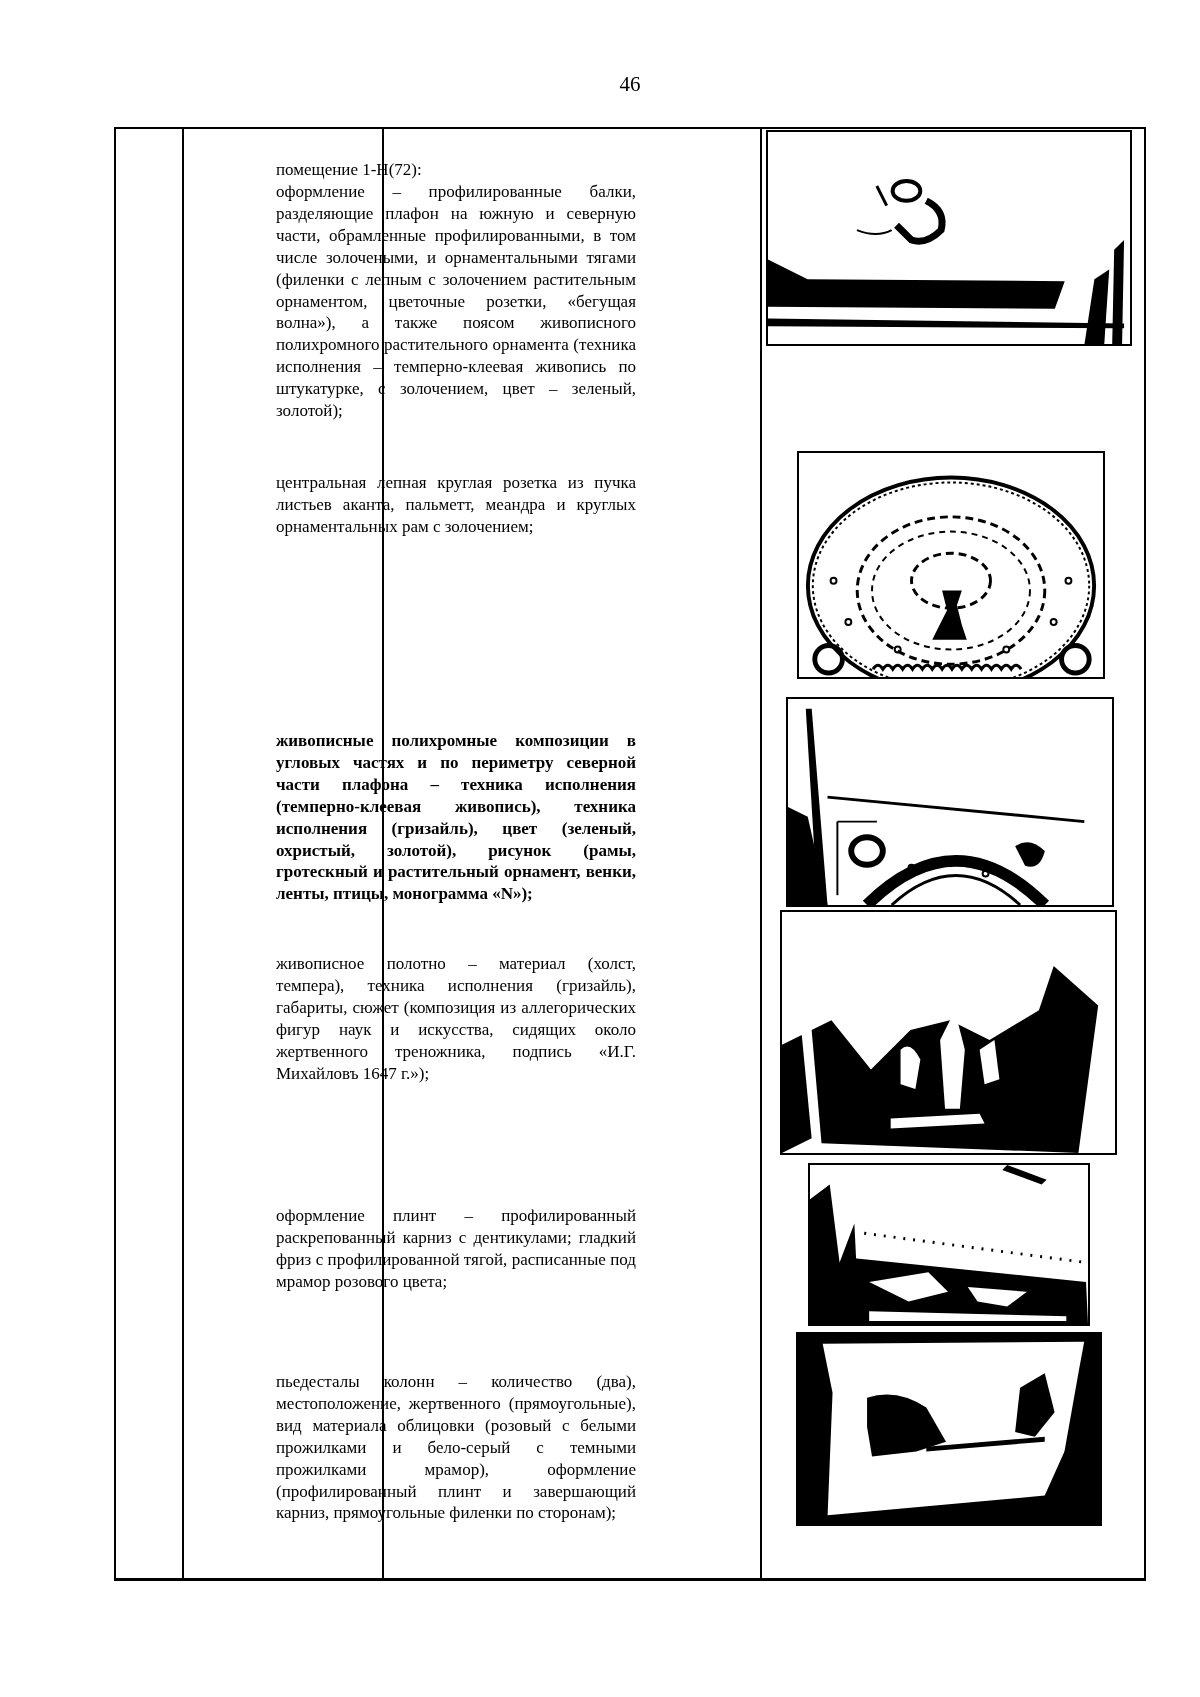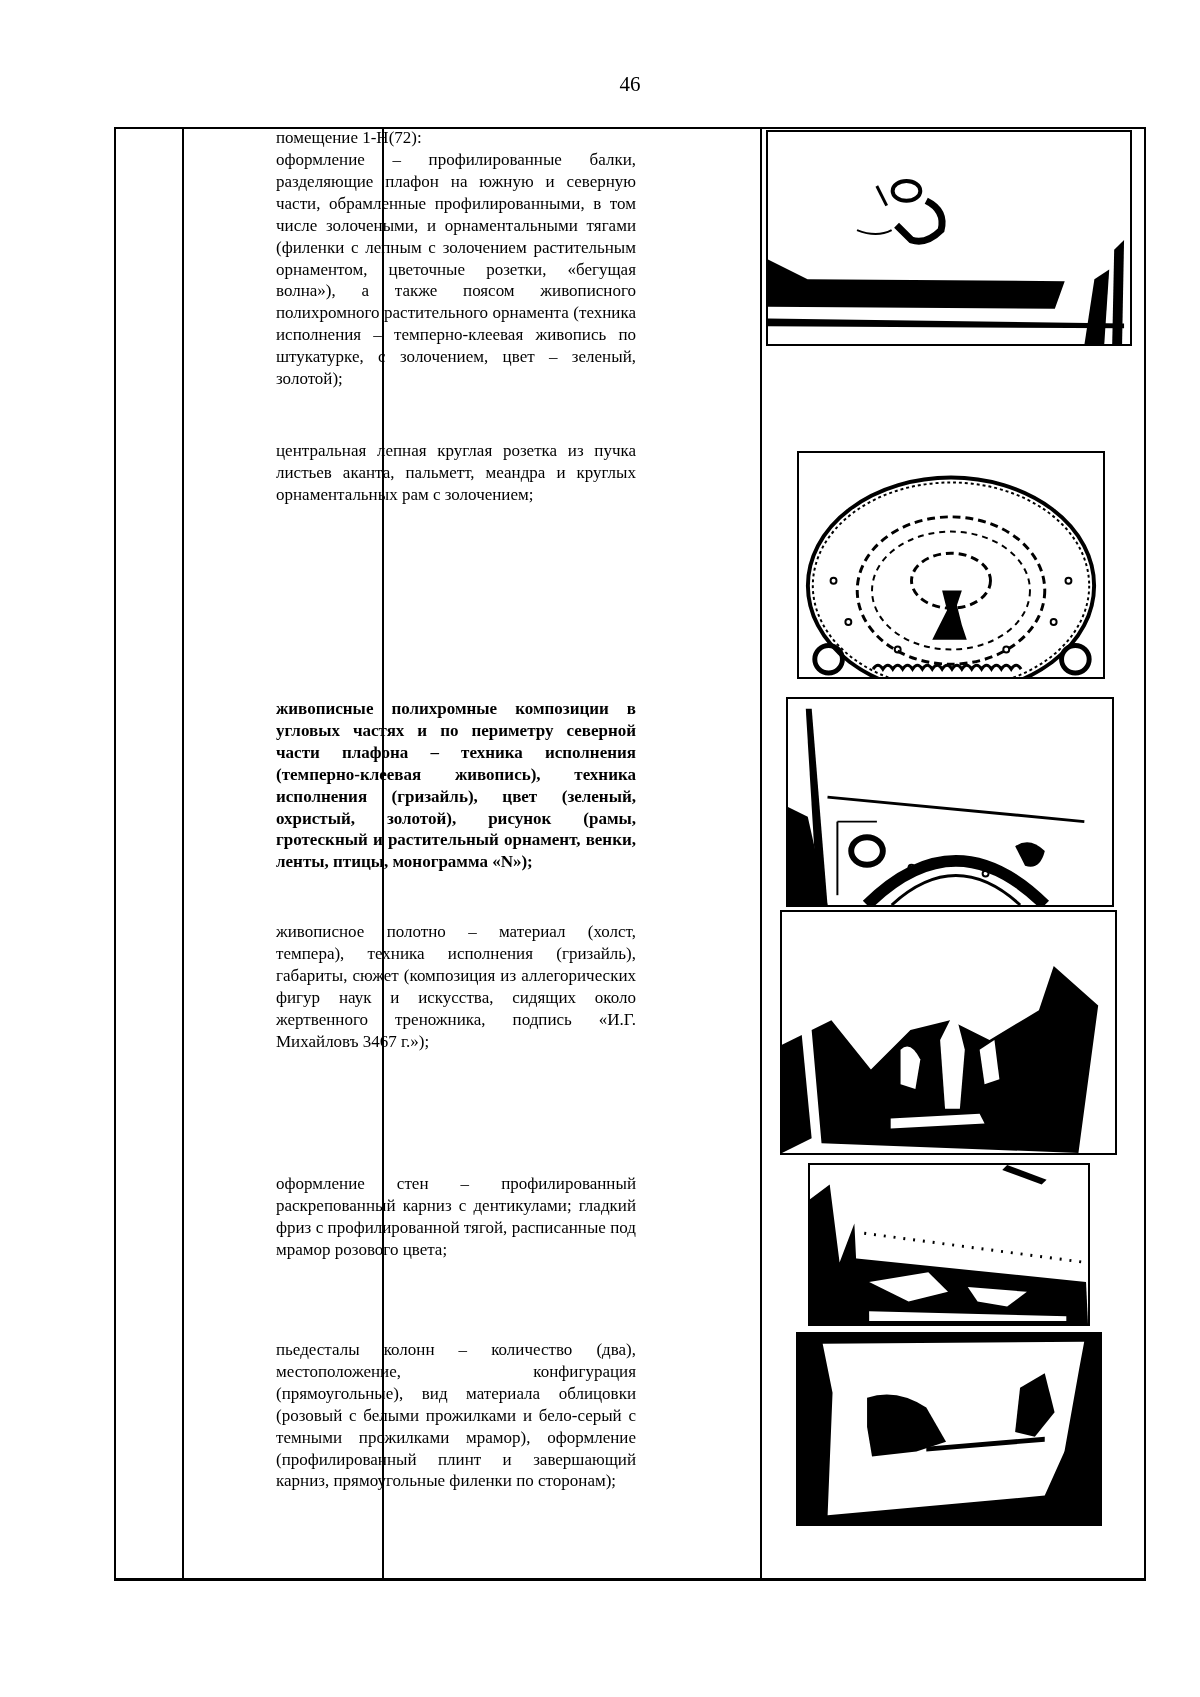--- a/index.html
+++ b/index.html
@@ -8,43 +8,43 @@
   .page-number { position: absolute; top: 72px; left: 0; width: 1260px; text-align: center;
                  font-size: 21px; }
   .table { position: absolute; left: 114px; top: 127px; width: 1032px; height: 1454px;
            border-top: 2px solid #000; border-bottom: 3px solid #000; border-left: 2px solid #000; border-right: 2px solid #000; box-sizing: border-box; }
   .col { position: absolute; top: 0; bottom: 0; border-right: 2px solid #000; }
   .col-1 { left: 0; width: 66px; }
   .col-2 { left: 66px; width: 200px; }
   .col-3 { left: 266px; width: 378px; }
   .col-4 { left: 644px; right: 0; border-right: none; }
   .text-block { position: absolute; left: 276px; width: 360px; font-size: 17px; line-height: 21.9px;
-                text-align: justify; }
+                text-align: justify; margin-top: 32px; }
   .photo { position: absolute; background: #fff; border: 2px solid #000; overflow: hidden; box-sizing: border-box; }
   .photo svg { width: 100%; height: 100%; display: block; }
 </style>
 </head>
 <body>
 
 <div class="page-number">46</div>
 
 <div class="table">
   <div class="col col-1"></div>
   <div class="col col-2"></div>
   <div class="col col-3"></div>
   <div class="col col-4"></div>
 </div>
 
 <div class="text-block" style="top:127px;">помещение 1-Н(72):</div>
 <div class="text-block" style="top:149px;">оформление – профилированные балки, разделяющие плафон на южную и северную части, обрамленные профилированными, в том числе золочеными, и орнаментальными тягами (филенки с лепным с золочением растительным орнаментом, цветочные розетки, «бегущая волна»), а также поясом живописного полихромного растительного орнамента (техника исполнения – темперно-клеевая живопись по штукатурке, с золочением, цвет – зеленый, золотой);</div>
 <div class="text-block" style="top:440px;">центральная лепная круглая розетка из пучка листьев аканта, пальметт, меандра и круглых орнаментальных рам с золочением;</div>
 <div class="text-block" style="top:698px;font-weight:bold;">живописные полихромные композиции в угловых частях и по периметру северной части плафона – техника исполнения (темперно-клеевая живопись), техника исполнения (гризайль), цвет (зеленый, охристый, золотой), рисунок (рамы, гротескный и растительный орнамент, венки, ленты, птицы, монограмма «N»);</div>
-<div class="text-block" style="top:921px;">живописное полотно – материал (холст, темпера), техника исполнения (гризайль), габариты, сюжет (композиция из аллегорических фигур наук и искусства, сидящих около жертвенного треножника, подпись «И.Г. Михайловъ 3467 г.»);</div>
-<div class="text-block" style="top:1173px;">оформление стен – профилированный раскрепованный карниз с дентикулами; гладкий фриз с профилированной тягой, расписанные под мрамор розового цвета;</div>
-<div class="text-block" style="top:1339px;">пьедесталы колонн – количество (два), местоположение, конфигурация (прямоугольные), вид материала облицовки (розовый с белыми прожилками и бело-серый с темными прожилками мрамор), оформление (профилированный плинт и завершающий карниз, прямоугольные филенки по сторонам);</div>
+<div class="text-block" style="top:921px;">живописное полотно – материал (холст, темпера), техника исполнения (гризайль), габариты, сюжет (композиция из аллегорических фигур наук и искусства, сидящих около жертвенного треножника, подпись «И.Г. Михайловъ 1647 г.»);</div>
+<div class="text-block" style="top:1173px;">оформление плинт – профилированный раскрепованный карниз с дентикулами; гладкий фриз с профилированной тягой, расписанные под мрамор розового цвета;</div>
+<div class="text-block" style="top:1339px;">пьедесталы колонн – количество (два), местоположение, жертвенного (прямоугольные), вид материала облицовки (розовый с белыми прожилками и бело-серый с темными прожилками мрамор), оформление (профилированный плинт и завершающий карниз, прямоугольные филенки по сторонам);</div>
 
 <div class="photo" style="left:766px; top:130px; width:366px; height:216px;">
   <svg viewBox="0 0 366 216" preserveAspectRatio="none">
     <rect width="366" height="216" fill="#fff"></rect>
     <path d="M0 130 L40 150 L300 152 L290 180 L0 178 Z" fill="#000"></path>
     <path d="M0 190 L360 195 L360 200 L0 198 Z" fill="#000"></path>
     <path d="M330 150 L345 140 L340 216 L320 216 Z" fill="#000"></path>
     <path d="M350 120 L360 110 L358 216 L348 216 Z" fill="#000"></path>
     <ellipse cx="140" cy="60" rx="14" ry="10" fill="none" stroke="#000" stroke-width="4"></ellipse>
     <path d="M160 70 Q180 80 175 100 Q160 115 145 110 L130 95" fill="none" stroke="#000" stroke-width="7"></path>

